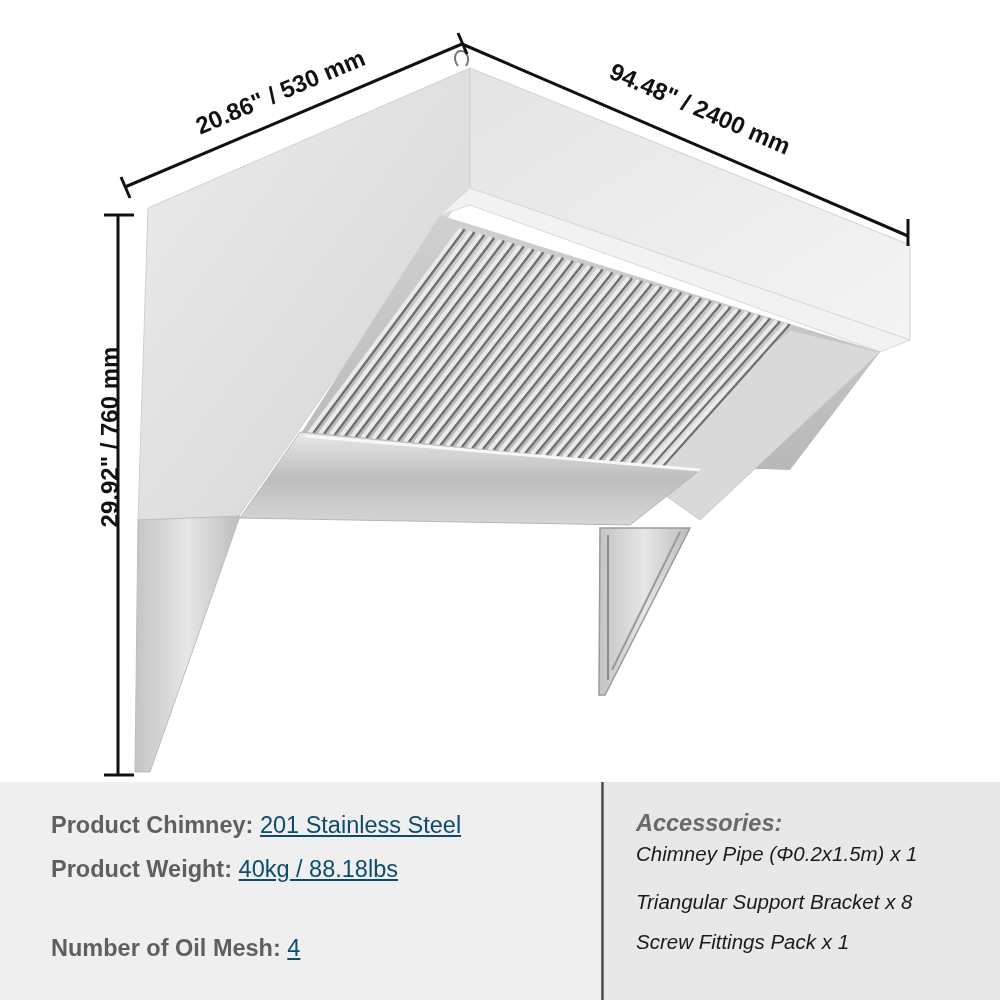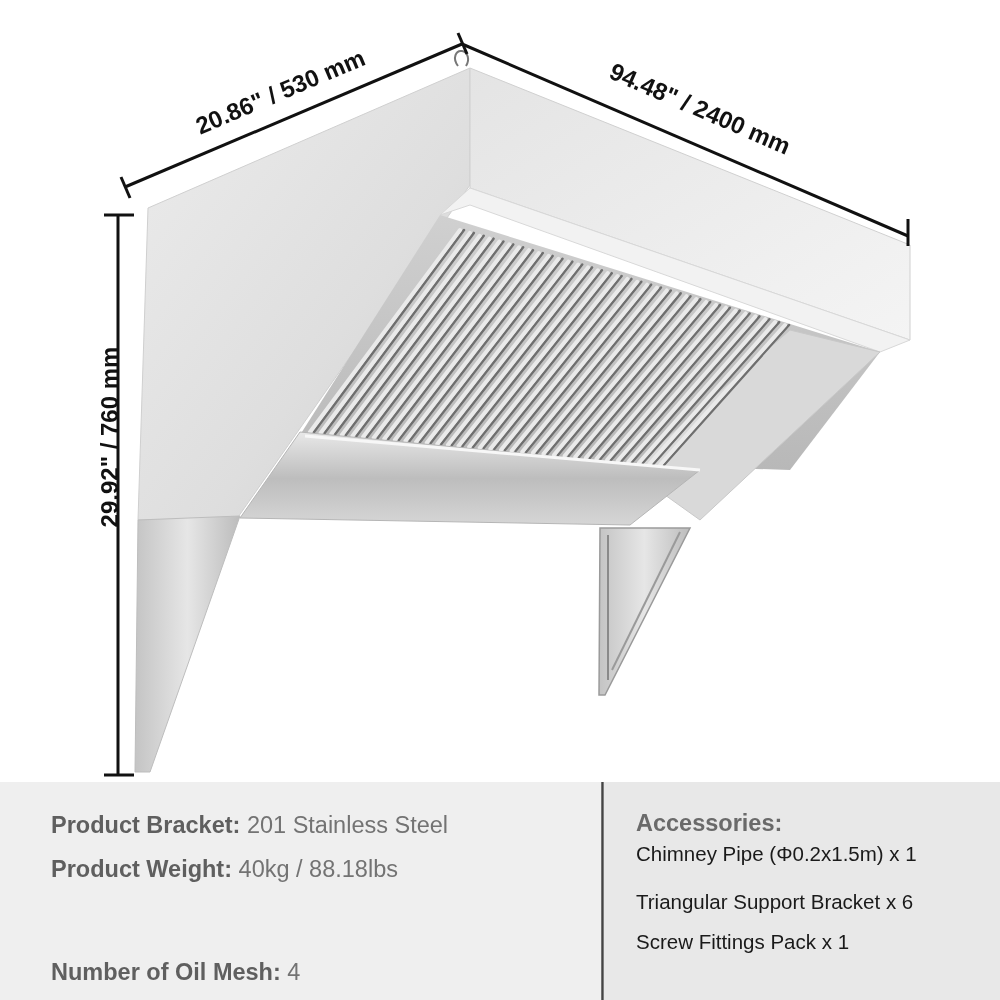--- a/index.html
+++ b/index.html
@@ -15,24 +15,24 @@
   }
   .spec-panel {
     position: absolute; left: 0; top: 782px; width: 1000px; height: 218px;
     background: #eeeeee;
   }
   .spec-left { position: absolute; left: 51px; top: 0; width: 540px; height: 218px; background: #efefef; }
   .spec-divider {
     position: absolute; left: 601px; top: 0; width: 3px; height: 218px;
     background: linear-gradient(to right, #888, #444, #999);
   }
-  .spec-right { position: absolute; left: 604px; top: 0; width: 396px; height: 218px; background: #e8e8e8; }
+  .spec-right { position: absolute; left: 604px; top: 0; width: 396px; height: 218px; background: #e8e8e8; font-style: italic; }
   .spec-row { position: absolute; font-size: 23.5px; white-space: nowrap; }
   .spec-key { color: #5f5f5f; font-weight: bold; }
-  .spec-val { color: #737373; }
+  .spec-val { color: #0c4a6e; text-decoration: underline; }
   .acc-title { position: absolute; left: 32px; top: 28px; font-size: 23.5px; font-weight: bold; color: #6a6a6a; }
   .acc-item { position: absolute; left: 32px; font-size: 20.5px; color: #1a1a1a; white-space: nowrap; }
 </style>
 </head>
 <body>
 
 <div class="illustration">
   <svg width="1000" height="780" viewBox="0 0 1000 780">
     <defs>
       <linearGradient id="gSide" x1="0" y1="0" x2="1" y2="1">
@@ -175,32 +175,32 @@
   </svg>
 
   <div class="dim-label" style="left:190px; top:78px; transform: rotate(-23deg);">20.86" / 530 mm</div>
   <div class="dim-label" style="left:603px; top:95px; transform: rotate(23.5deg);">94.48" / 2400 mm</div>
   <div class="dim-label" style="left:20px; top:423px; transform: rotate(-90deg);">29.92" / 760 mm</div>
 </div>
 
 <div class="spec-panel">
   <div class="spec-left" style="left:0; width:601px;">
     <div class="spec-row" style="left:51px; top:30px;">
-      <span class="spec-key">Product Bracket:</span>
+      <span class="spec-key">Product Chimney:</span>
       <span class="spec-val">201 Stainless Steel</span>
     </div>
     <div class="spec-row" style="left:51px; top:74px;">
       <span class="spec-key">Product Weight:</span>
       <span class="spec-val">40kg / 88.18lbs</span>
     </div>
-    <div class="spec-row" style="left:51px; top:153px;margin-top:24px;">
+    <div class="spec-row" style="left:51px; top:153px;">
       <span class="spec-key">Number of Oil Mesh:</span>
       <span class="spec-val">4</span>
     </div>
   </div>
   <div class="spec-divider"></div>
   <div class="spec-right">
     <div class="acc-title">Accessories:</div>
     <div class="acc-item" style="top:60px;">Chimney Pipe (Φ0.2x1.5m) x 1</div>
-    <div class="acc-item" style="top:108px;">Triangular Support Bracket x 6</div>
+    <div class="acc-item" style="top:108px;">Triangular Support Bracket x 8</div>
     <div class="acc-item" style="top:148px;text-align:right;">Screw Fittings Pack x 1</div>
   </div>
 </div>
 
 </body></html>

